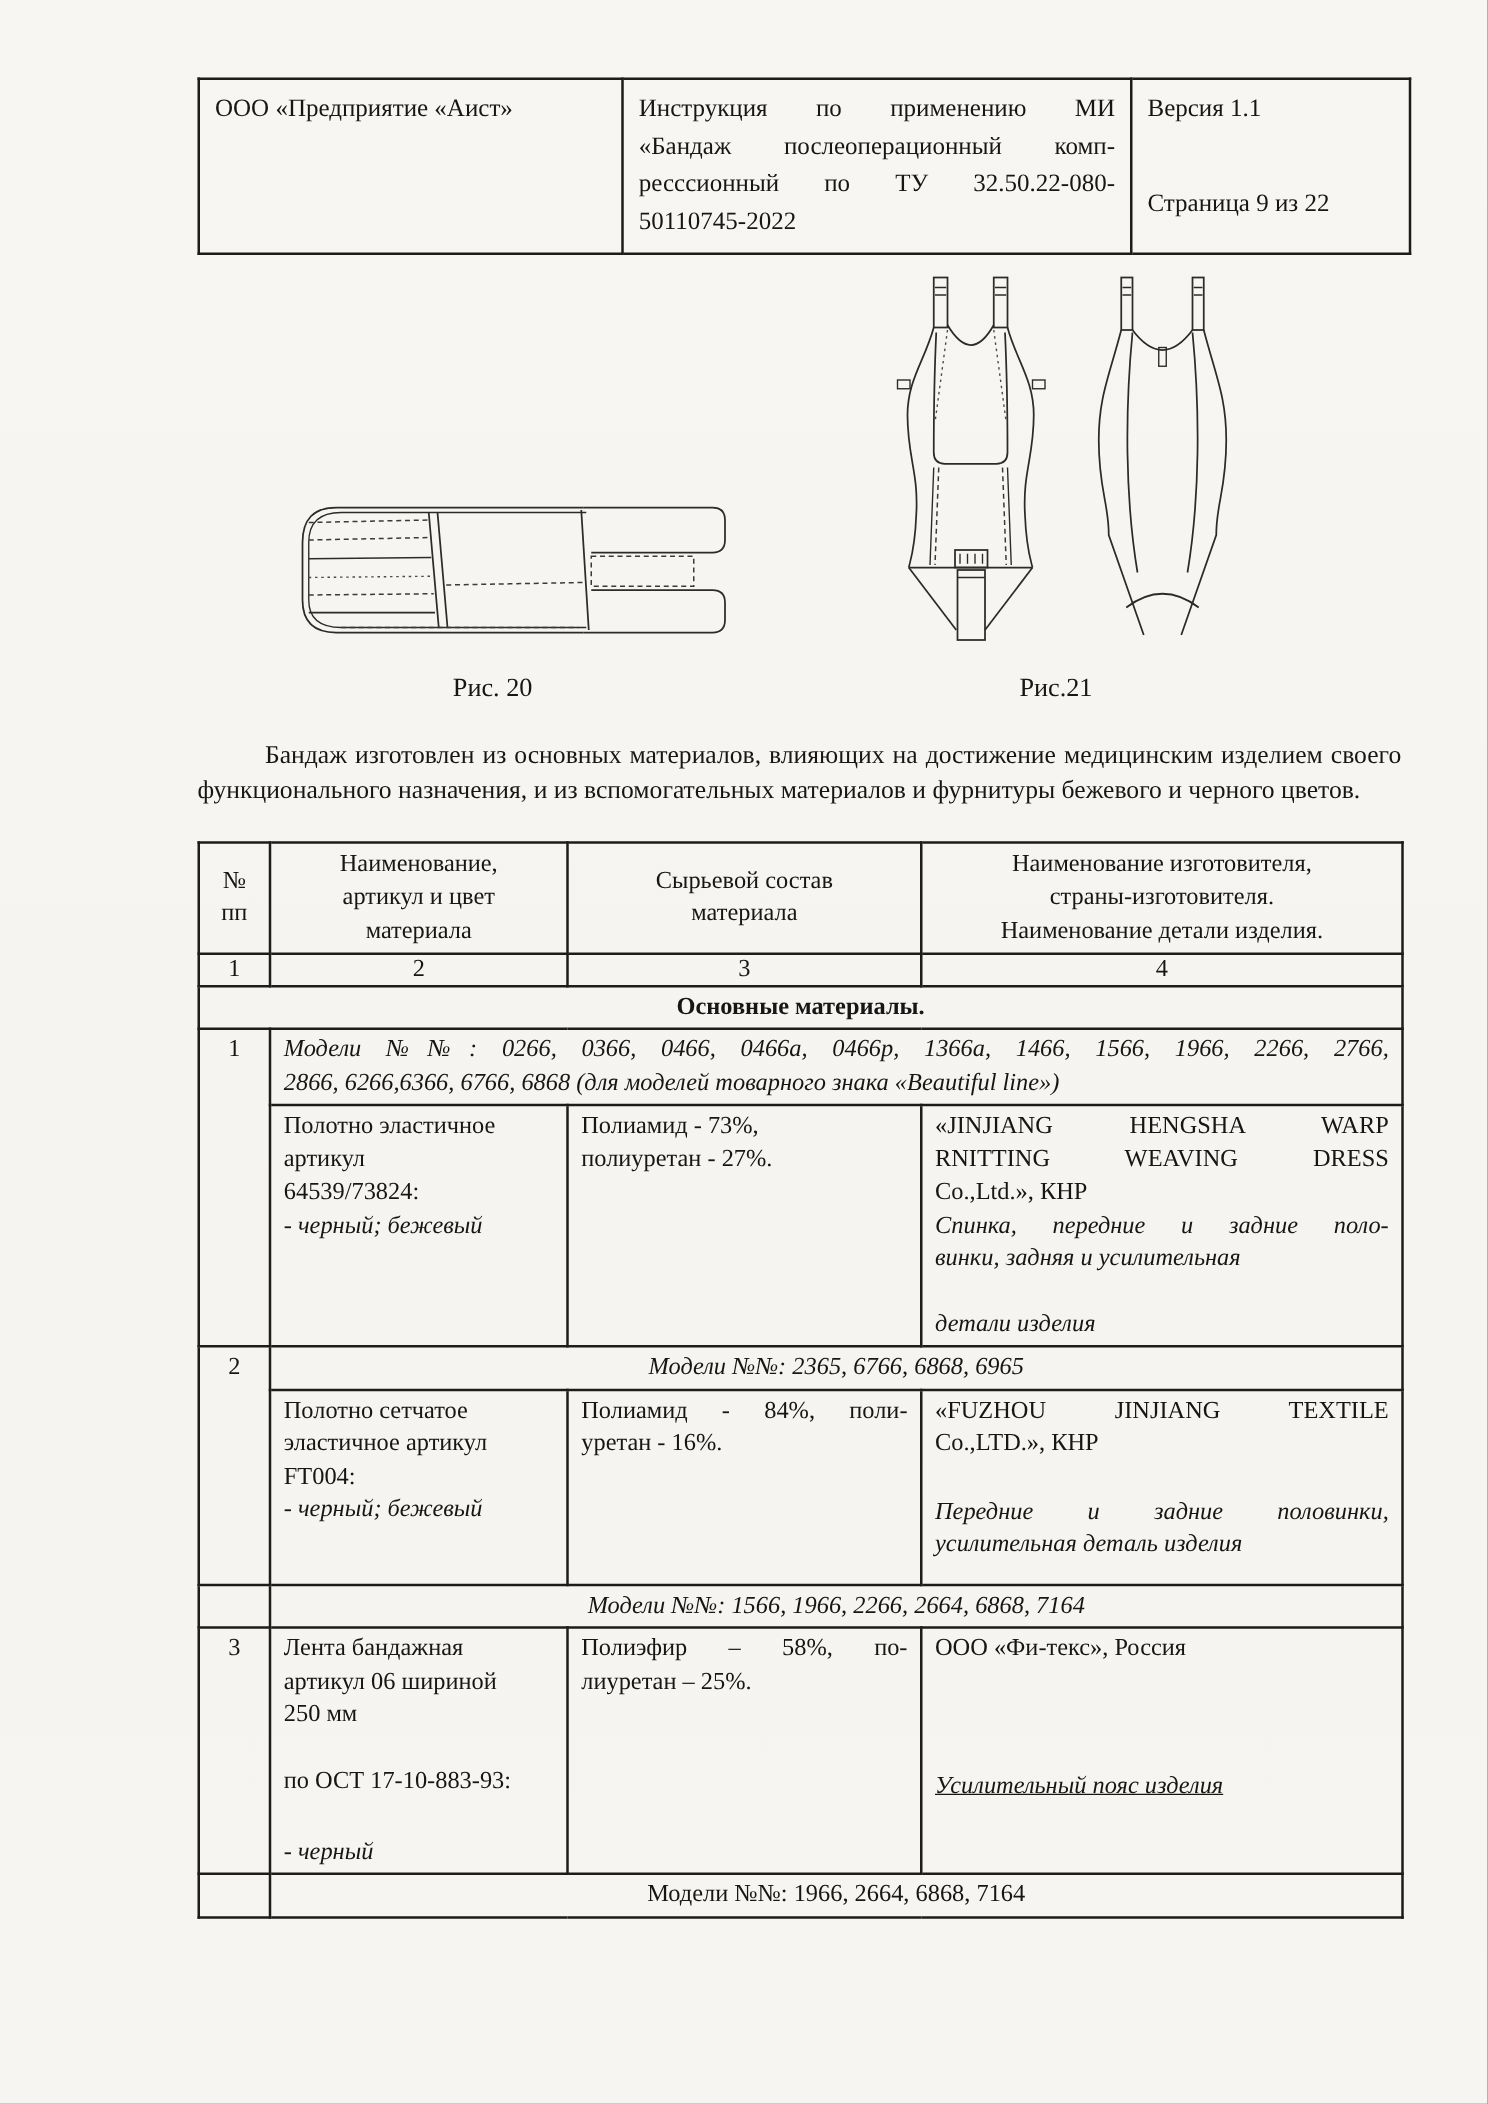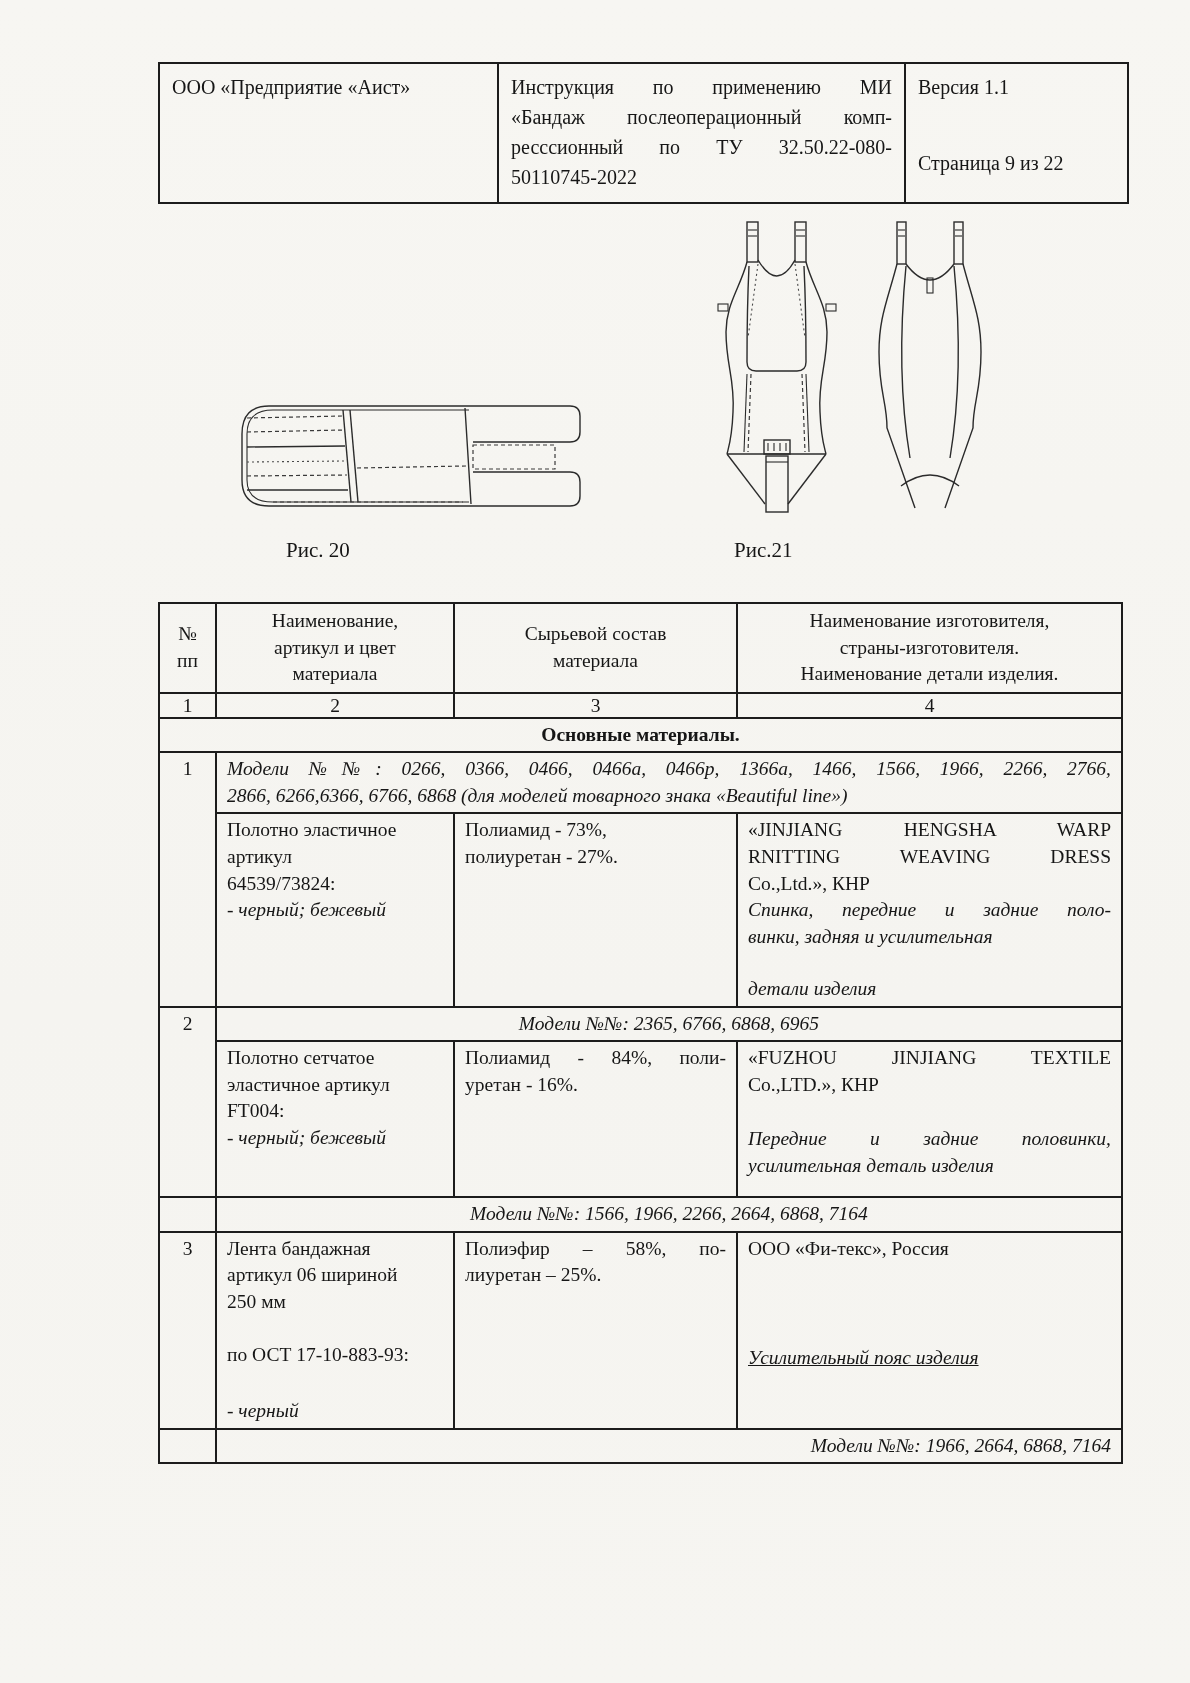--- a/index.html
+++ b/index.html
@@ -32,21 +32,21 @@
   td.dh-title{width:381px;}
   td.dh-meta{width:197px;}
   .dh-page{margin-top:46px;}
   .doc-head-row{height:140px;}
 
   
   .figures{position:relative;height:372px;}
   .fig-svg{position:absolute;}
   .fig-caption{
     position:absolute;top:334px;width:140px;
-    text-align:left;font-size:21px;
+    text-align:right;font-size:21px;
   }
   #cap20{left:128px;}
   #cap21{left:576px;}
   svg .ln{fill:none;stroke:#2b2b2b;stroke-width:1.4;}
   svg .lnd{fill:none;stroke:#3a3a3a;stroke-width:1.2;stroke-dasharray:4 3;}
   svg .lndot{fill:none;stroke:#4a4a4a;stroke-width:1.1;stroke-dasharray:2 3;}
   svg .lnt{fill:none;stroke:#2b2b2b;stroke-width:1.1;}
 
   
   .body-par{
@@ -78,21 +78,21 @@
   }
   tr.tr-head td{height:58px;vertical-align:middle;text-align:center;padding:4px 6px;}
   tr.tr-nums td{height:18px;text-align:center;padding:0 6px;line-height:1.2;}
   tr.tr-section td{height:22px;text-align:center;font-weight:700;}
   td.num-cell{text-align:center;padding-top:5px;}
   td.models-left{font-style:italic;padding:4px 12px;height:50px;}
   td.models-center{font-style:italic;text-align:center;padding:8px 12px 36px 12px;border-radius:10px;}
   tr.tr-g1 td{height:184px;}
   tr.tr-g2 td{height:148px;}
   tr.tr-g3 td{height:184px;}
-  td.models-footer{font-style:italic;text-align:right;padding:8px 12px 30px 12px;margin-left:12px;}
+  td.models-footer{text-align:center;padding:8px 12px 30px 12px;margin-left:12px;}
   .mfr-gap1{margin-top:26px;}
   .mfr-gap2{margin-top:28px;}
   .mfr-gap3{margin-top:83px;text-decoration:underline;}
   .color-gap3{margin-top:30px;}
 </style>
 </head>
 <body>
 
 <div class="page">
 
@@ -179,20 +179,21 @@
       <path class="ln" d="M89 48 C99 86 107 102 107 136 C107 176 99 186 99 212 L71 292"></path>
       <path class="ln" d="M32 50 C26 112 26 182 36 242"></path>
       <path class="ln" d="M80 50 C86 112 86 182 76 242"></path>
       <path class="ln" d="M27 270 Q56 248 85 270"></path>
     </svg>
 
     <div id="cap20" class="fig-caption">Рис. 20</div>
     <div id="cap21" class="fig-caption">Рис.21</div>
   </div>
 
+  <p class="body-par">Бандаж  изготовлен из основных материалов, влияющих на достижение медицинским изделием своего функционального назначения, и из вспомогательных материалов и фурнитуры бежевого и черного цветов.</p>
 
 
   <table class="mat">
     <colgroup>
         <col class="c1">
         <col class="c2">
         <col class="c3">
         <col class="c4">
       </colgroup>
 

